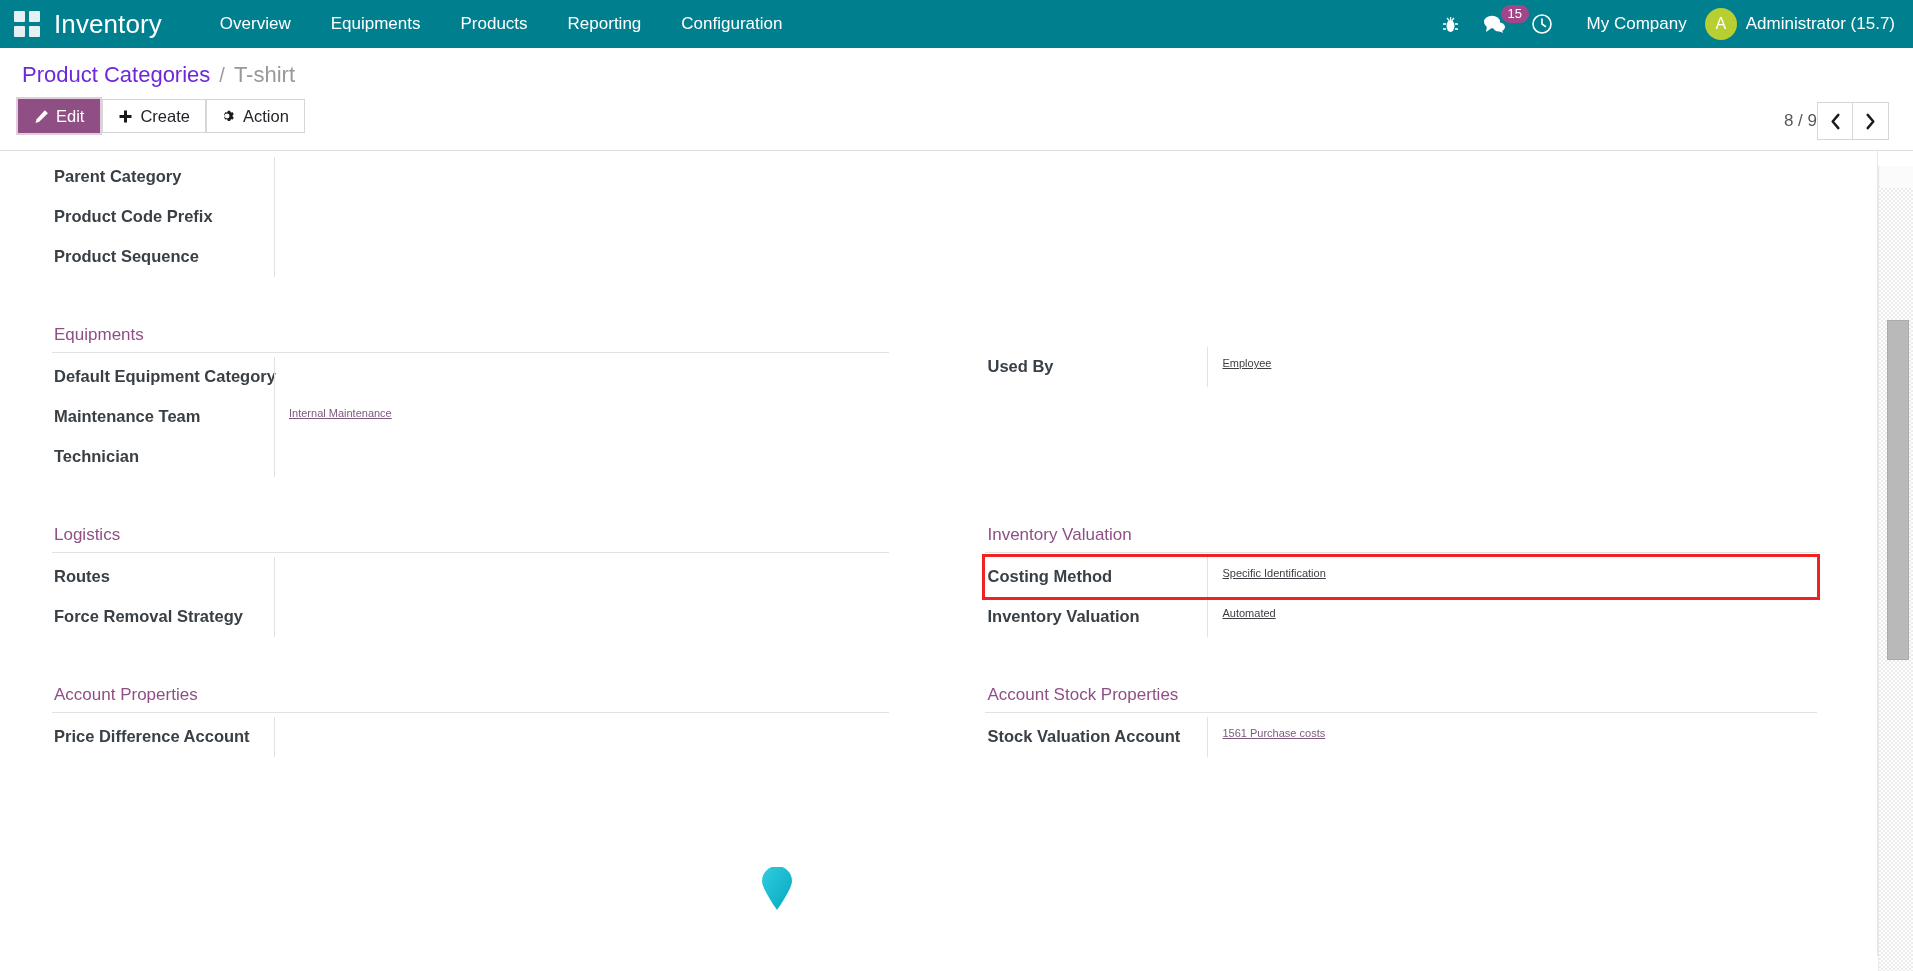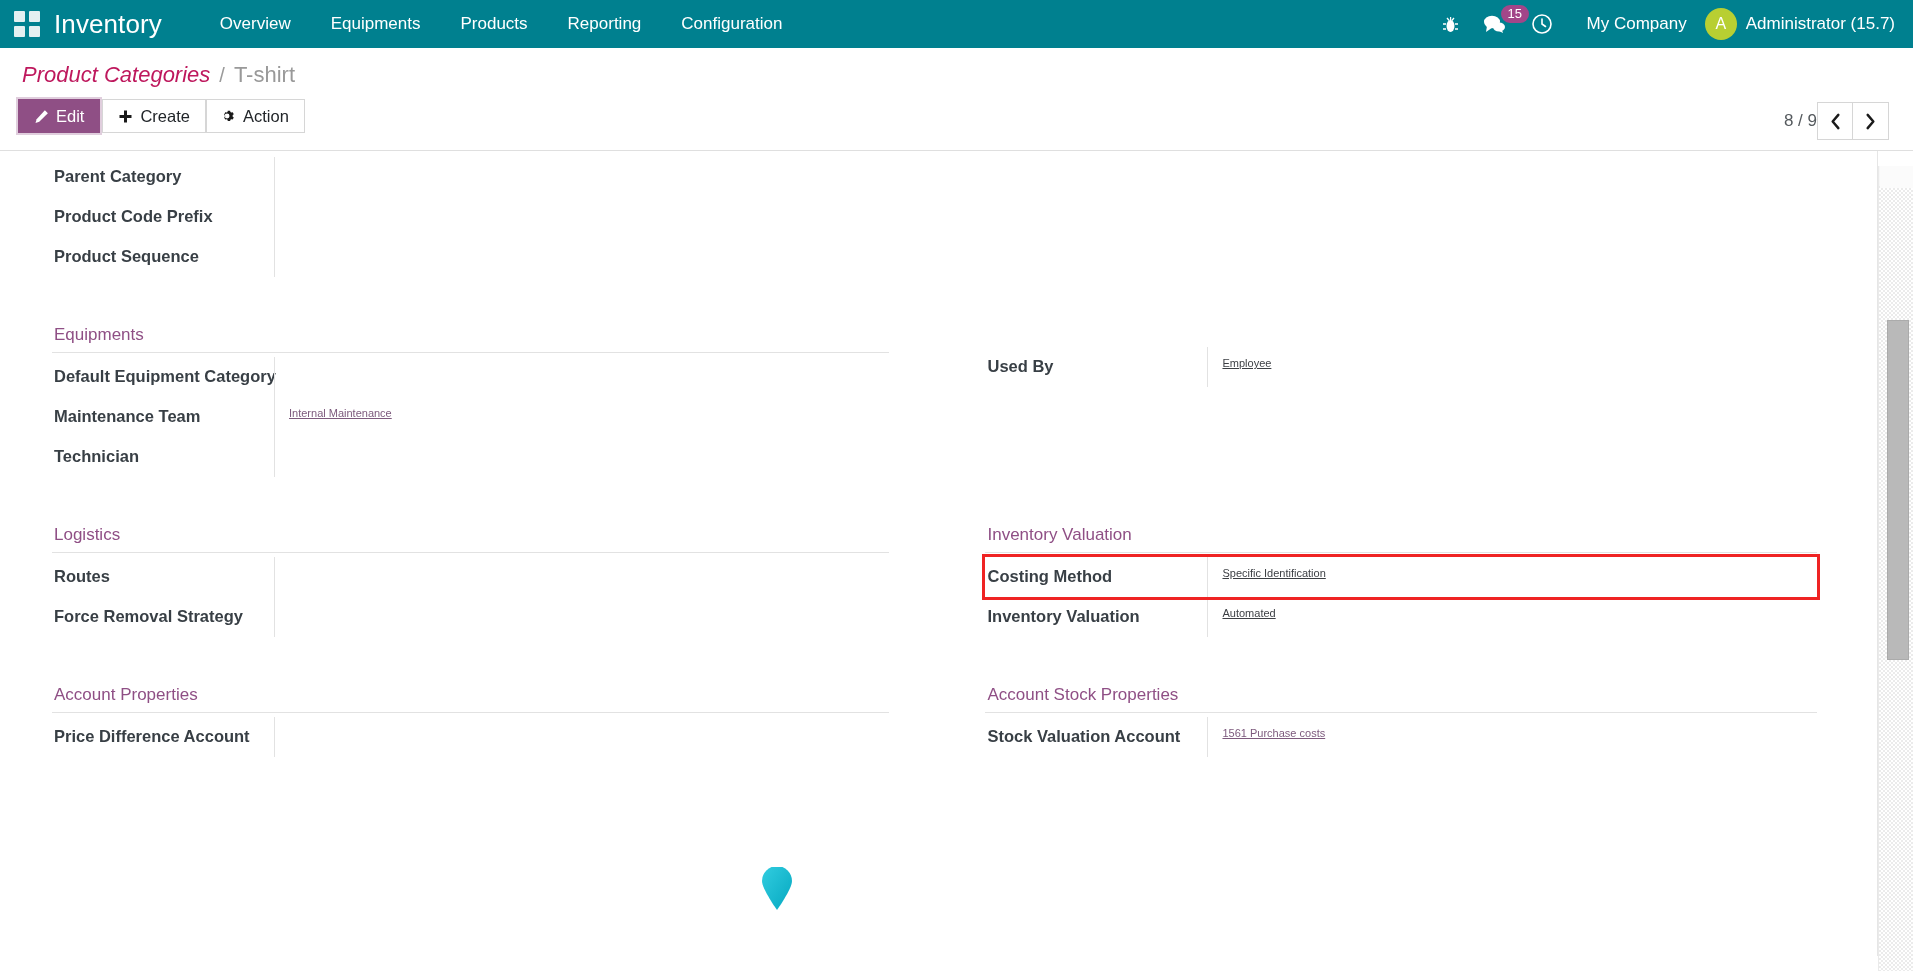--- a/index.html
+++ b/index.html
@@ -97,21 +97,21 @@
     border-bottom: 1px solid #dfdfdf;
     padding: 0;
     position: relative;
   }
   .breadcrumb {
     padding: 14px 0 8px 22px;
     font-size: 22px;
     display: flex; align-items: baseline;
     white-space: nowrap;
   }
-  .bc-root { color: #be185d; cursor: pointer; font-style: italic; }
+  .bc-root { color: #6d28d9; cursor: pointer; }
   .bc-sep { color: #9a9a9a; margin: 0 9px; font-size: 20px; }
   .bc-current { color: #999999; }
 
   .cp-buttons {
     display: flex; align-items: center;
     padding: 0 0 14px 18px;
     position: relative;
     height: 54px;
   }
   .btn {

